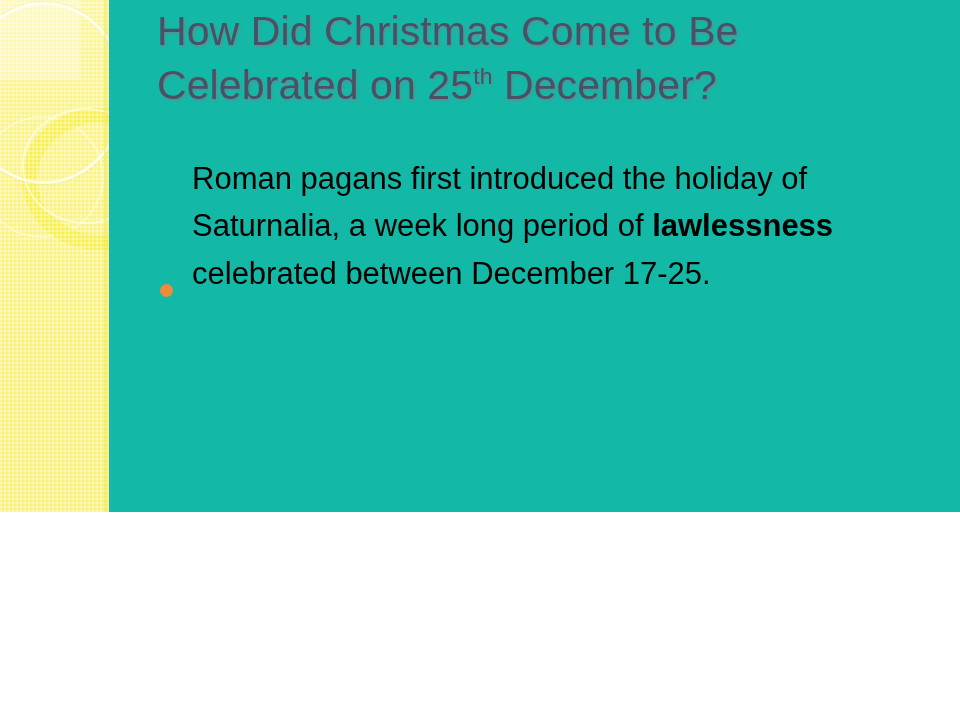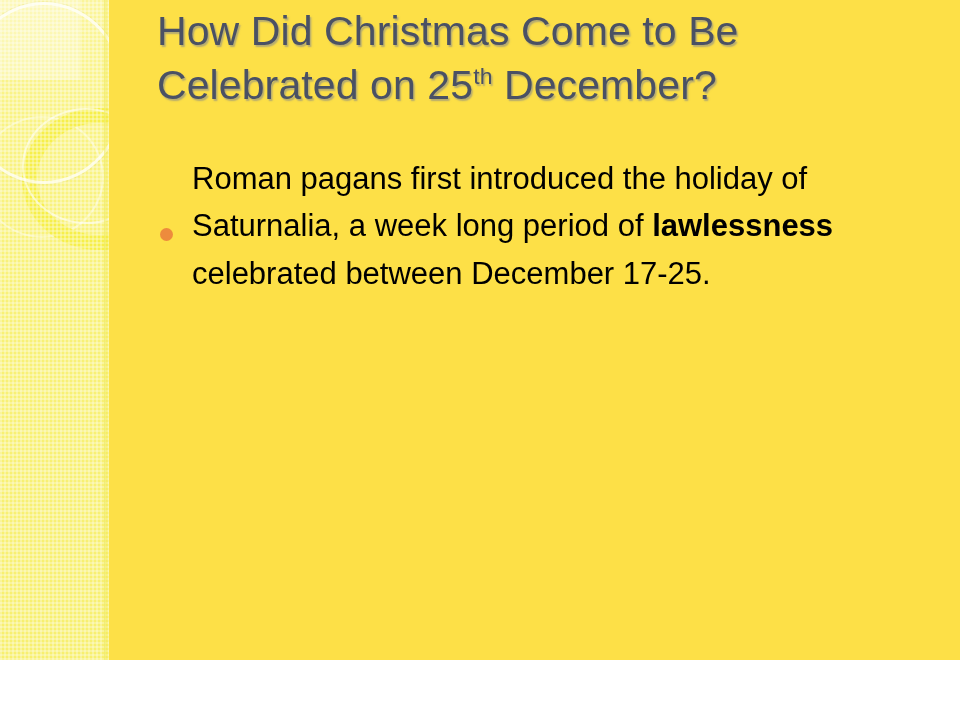--- a/index.html
+++ b/index.html
@@ -6,22 +6,22 @@
     margin: 0;
     padding: 0;
     background: #ffffff;
   }
   body {
     font-family: "Liberation Sans", sans-serif;
   }
   .slide {
     position: relative;
     width: 960px;
-    height: 660px;
-    background: #fde047;
+    height: 512px;
+    background: #14b8a6;
     overflow: hidden;
   }
 
   
   .sidebar {
     position: absolute;
     left: 0;
     top: 0;
     width: 109px;
     height: 720px;
@@ -137,21 +137,21 @@
     position: absolute;
     left: 160px;
     top: 155px;
     width: 790px;
     color: #000000;
     font-size: 31px;
     line-height: 1.53;
   }
   .bullet-row {
     display: flex;
-    align-items: center;
+    align-items: flex-end;
     margin-bottom: 4px;
   }
   .bullet-dot {
     flex: 0 0 auto;
     width: 13px;
     height: 13px;
     border-radius: 50%;
     background: #ed8b3d;
     margin-top: 17px;
     margin-right: 19px;

